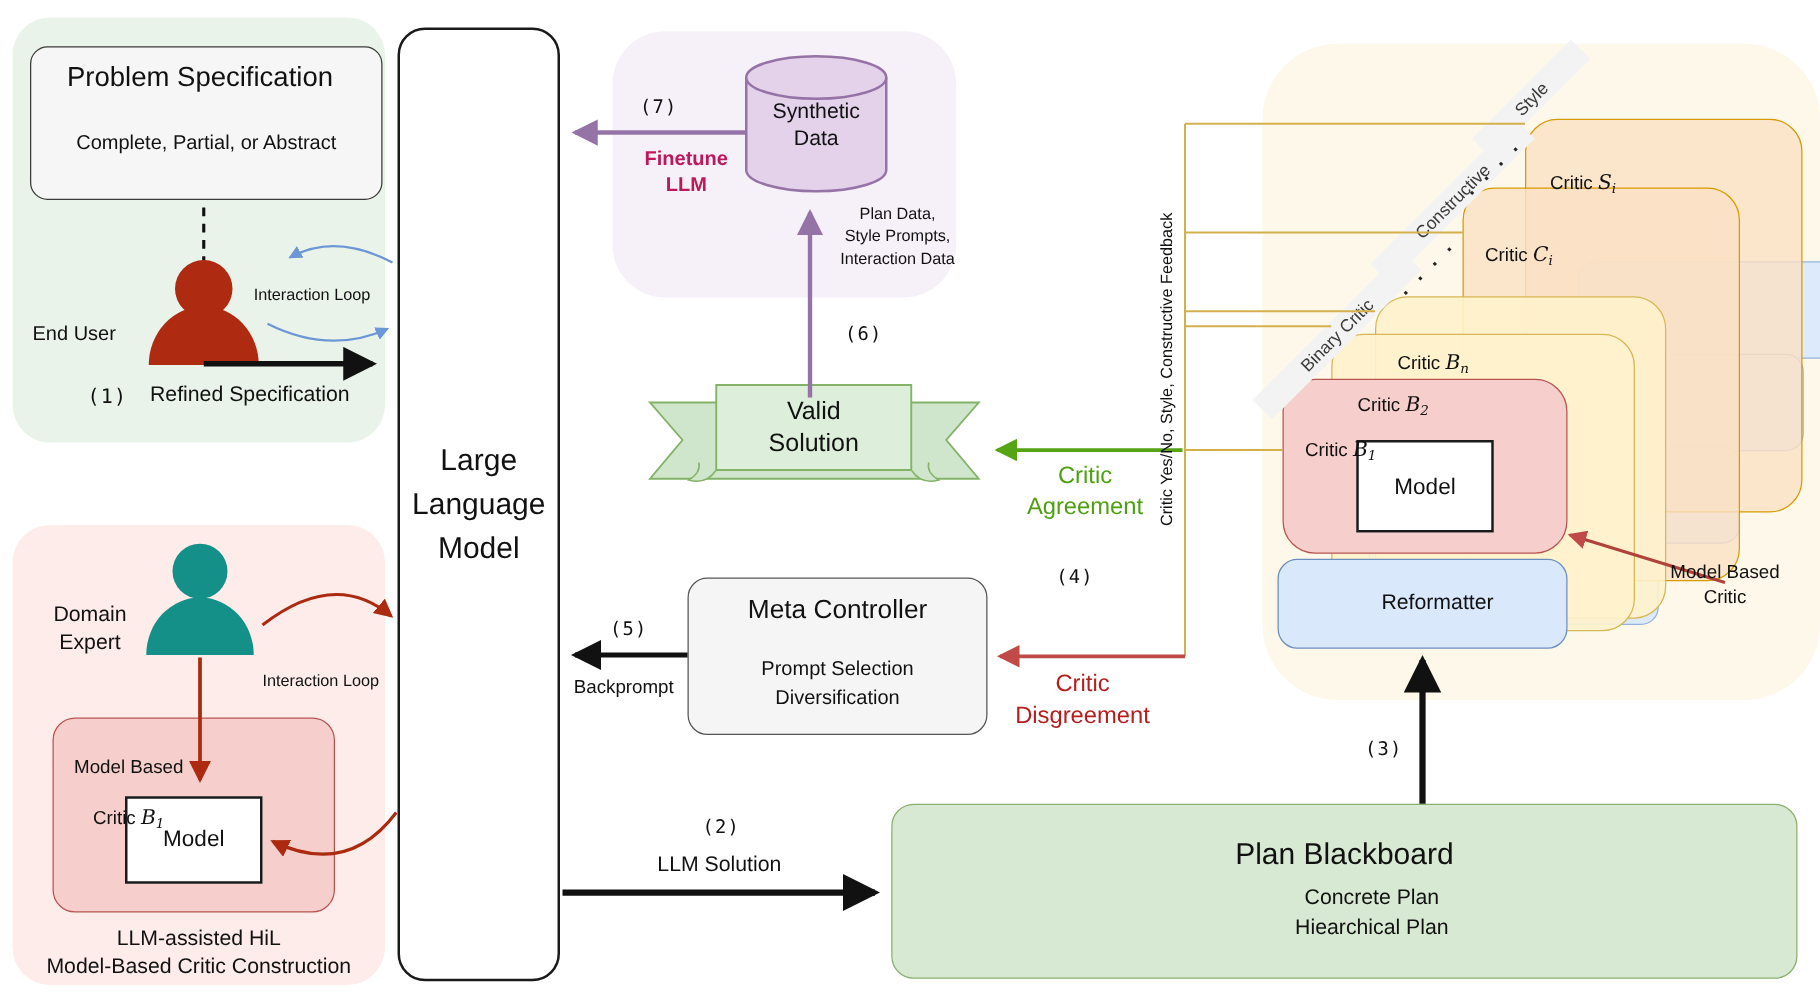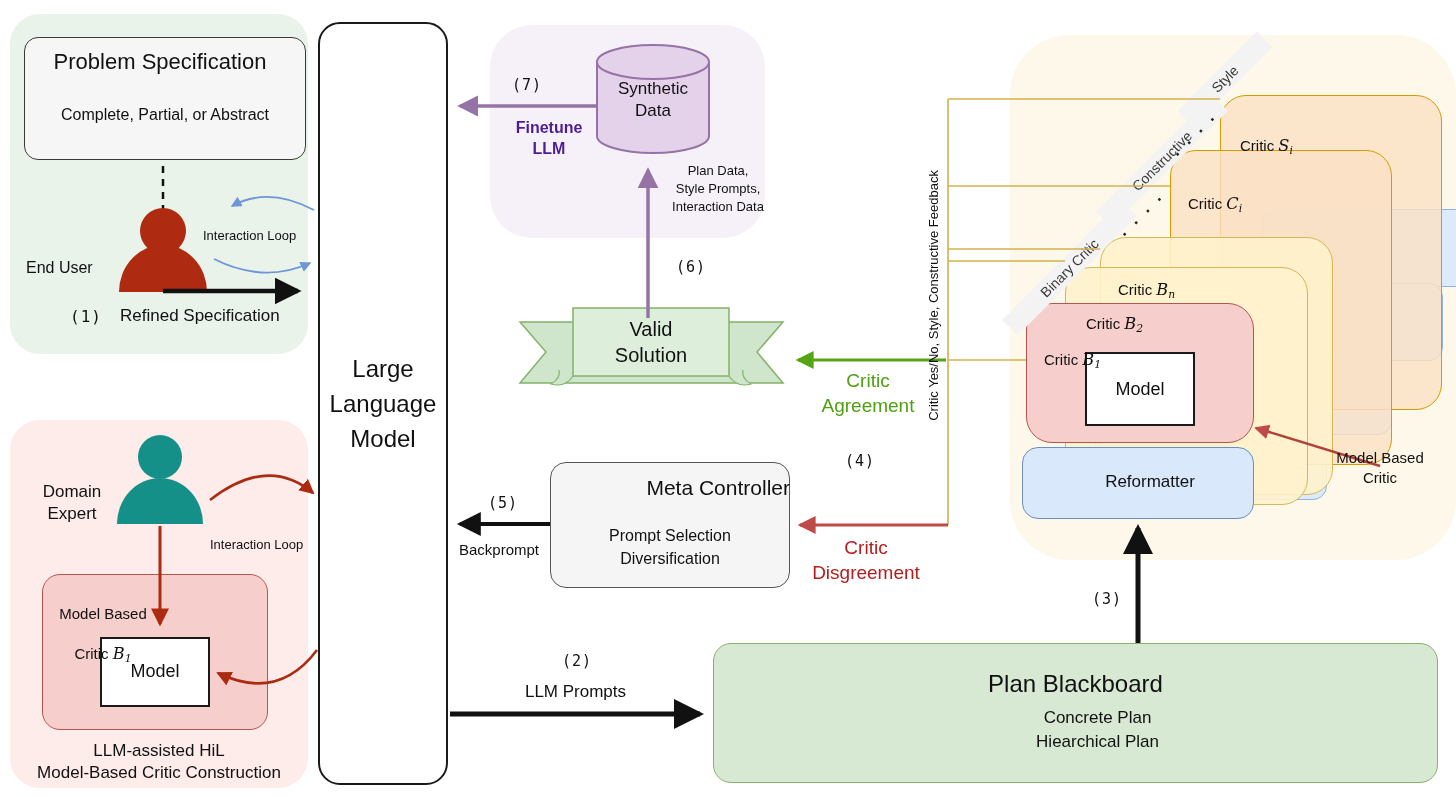--- a/index.html
+++ b/index.html
@@ -74,59 +74,59 @@
   <div class="box" style="left:24px;top:37px;width:282px;height:123px;background:#f6f6f6;border:1.5px solid #3a3a3a;border-radius:14px;"></div>
   <div class="lbl ctr txt" style="left:24px;top:48px;width:272px;font-size:22px;">Problem Specification</div>
   <div class="lbl ctr txt" style="left:24px;top:105px;width:282px;font-size:16px;">Complete, Partial, or Abstract</div>
 
   <div class="box" style="left:318px;top:22px;width:130px;height:763px;background:#fff;border:2px solid #1a1a1a;border-radius:22px;z-index:2;"></div>
   <div class="lbl ctr txt" style="left:318px;top:352px;width:130px;font-size:24px;line-height:1.45;">Large
 Language
 Model</div>
 
   <div class="lbl mono txt" style="left:512px;top:76px;">(7)</div>
-  <div class="lbl ctr txt" style="left:503px;top:118px;width:92px;font-size:16px;font-weight:bold;color:#4c1d95;">Finetune
+  <div class="lbl ctr txt" style="left:503px;top:118px;width:92px;font-size:16px;font-weight:bold;color:#be185d;">Finetune
 LLM</div>
   <div class="lbl ctr txt" style="left:656px;top:162px;width:124px;font-size:13px;line-height:1.4;">Plan Data,
 Style Prompts,
 Interaction Data</div>
   <div class="lbl ctr txt" style="left:597px;top:78px;width:112px;font-size:17px;">Synthetic
 Data</div>
   <div class="lbl mono txt" style="left:676px;top:258px;">(6)</div>
 
   <div class="lbl ctr txt" style="left:573px;top:316px;width:156px;font-size:20px;">Valid
 Solution</div>
 
   <div class="lbl ctr txt" style="left:818px;top:369px;width:100px;font-size:19px;color:#4ea011;">Critic
 Agreement</div>
   <div class="lbl mono txt" style="left:845px;top:452px;">(4)</div>
 
   <div class="box" style="left:550px;top:462px;width:240px;height:126px;background:#f5f5f5;border:1.5px solid #555;border-radius:16px;z-index:2;"></div>
-  <div class="lbl ctr txt" style="left:550px;top:474px;width:240px;font-size:21px;text-align:right;">Meta Controller</div>
+  <div class="lbl ctr txt" style="left:550px;top:474px;width:240px;font-size:21px;">Meta Controller</div>
   <div class="lbl ctr txt" style="left:550px;top:524px;width:240px;font-size:16px;line-height:1.45;">Prompt Selection
 Diversification</div>
   <div class="lbl mono txt" style="left:488px;top:494px;">(5)</div>
   <div class="lbl ctr txt" style="left:450px;top:540px;width:98px;font-size:15px;">Backprompt</div>
 
   <div class="lbl ctr txt" style="left:808px;top:536px;width:116px;font-size:19px;color:#b61d1d;">Critic
 Disgreement</div>
 
   <div class="lbl txt" style="left:724px;top:287px;width:420px;font-size:13px;text-align:center;transform:rotate(-90deg);">Critic Yes/No, Style, Constructive Feedback</div>
 
   <div class="lbl ctr txt" style="left:1318px;top:448px;width:124px;font-size:15px;">Model Based
 Critic</div>
 
   <div class="box" style="left:713px;top:643px;width:725px;height:140px;background:#d7e8d3;border:1.5px solid #8ab06f;border-radius:18px;"></div>
   <div class="lbl ctr txt" style="left:713px;top:668px;width:725px;font-size:24px;">Plan Blackboard</div>
   <div class="lbl ctr txt" style="left:713px;top:706px;width:769px;font-size:17px;line-height:1.4;">Concrete Plan
 Hiearchical Plan</div>
   <div class="lbl mono txt" style="left:1092px;top:590px;">(3)</div>
 
   <div class="lbl mono txt" style="left:562px;top:652px;">(2)</div>
-  <div class="lbl ctr txt" style="left:518px;top:681px;width:115px;font-size:17px;">LLM Prompts</div>
+  <div class="lbl ctr txt" style="left:518px;top:681px;width:115px;font-size:17px;">LLM Solution</div>
 
   <div class="lbl txt" style="left:26px;top:258px;width:80px;font-size:16px;">End User</div>
   <div class="lbl txt" style="left:203px;top:228px;width:110px;font-size:13px;">Interaction Loop</div>
   <div class="lbl mono txt" style="left:70px;top:307px;font-size:16px;">(1)</div>
   <div class="lbl txt" style="left:120px;top:305px;font-size:17px;">Refined Specification</div>
 
   <div class="lbl ctr txt" style="left:26px;top:481px;width:92px;font-size:17px;">Domain
 Expert</div>
   <div class="lbl txt" style="left:210px;top:537px;width:110px;font-size:13px;">Interaction Loop</div>
 

